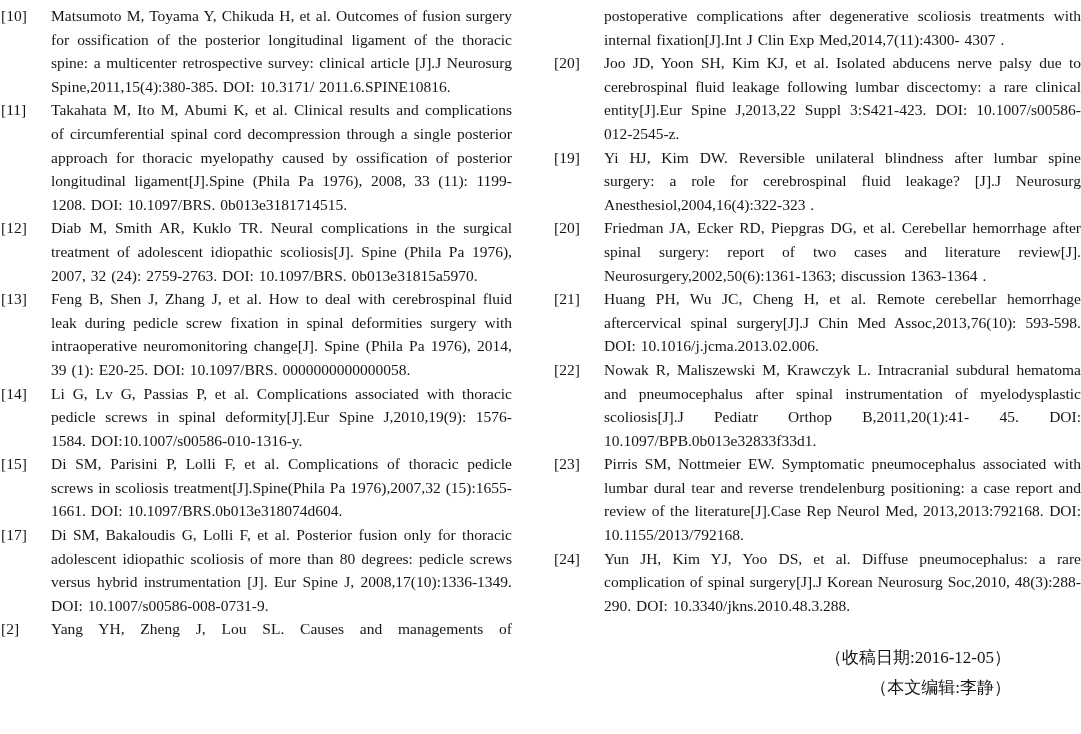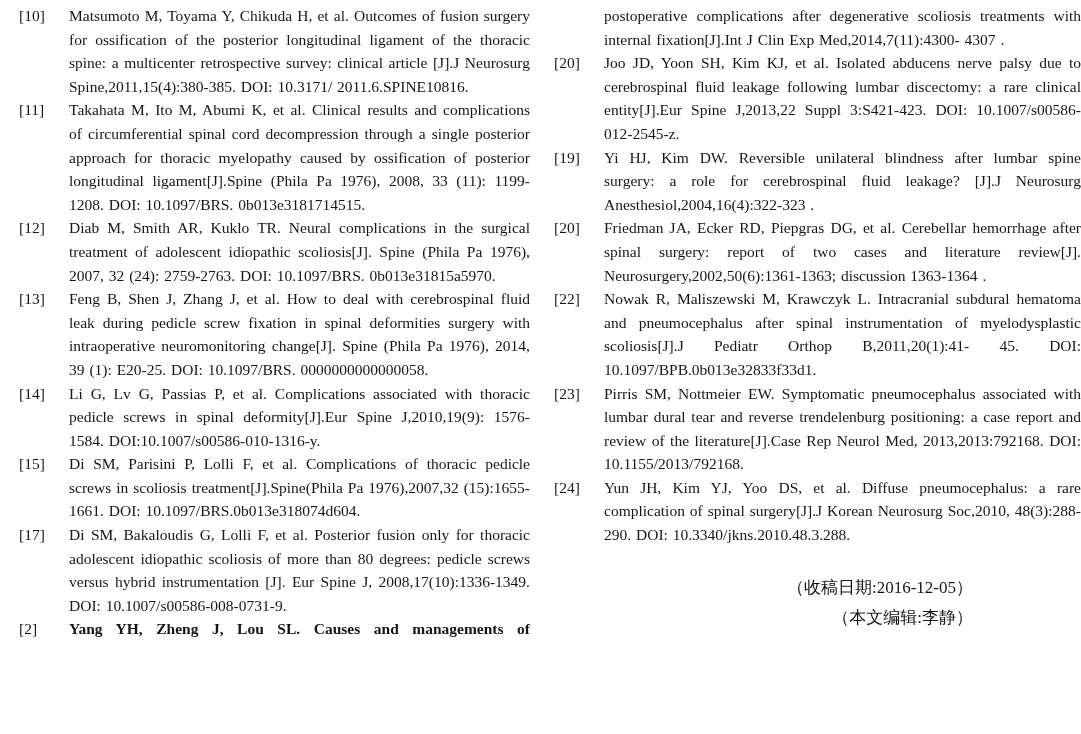--- a/index.html
+++ b/index.html
@@ -15,21 +15,21 @@
     font-family: "Liberation Serif", "DejaVu Serif", serif;
     color: #151515;
   }
   .col {
     position: absolute;
     top: 4px;
     font-size: 15.5px;
     line-height: 23.6px;
   }
   .col-left {
-    left: 19px;
+    left: 1px;
     width: 511px;
   }
   .col-right {
     left: 554px;
     width: 527px;
     font-family: Liberation Serif, serif;
   }
   .ref {
     display: flex;
     align-items: flex-start;
@@ -39,30 +39,29 @@
     width: 50px;
     white-space: nowrap;
   }
   .ref-text {
     flex: 1 1 auto;
     text-align: justify;
     word-spacing: 1px;
   }
   .force-justify {
     text-align-last: justify;
-    font-weight: bold;
   }
   .footer {
     margin-top: 26px;
     text-align: right;
     font-size: 17px;
     line-height: 30px;
   }
   .footer-line {
-    padding-right: 108px;
+    padding-right: 70px;
   }
 </style>
 </head>
 <body>
 
 <div class="col col-left">
   <div class="ref">
     <span class="ref-label">[10]</span>
     <div class="ref-text">Matsumoto M, Toyama Y, Chikuda H, et al. Outcomes of fusion surgery for ossification of the posterior longitudinal ligament of the thoracic spine: a multicenter retrospective survey: clinical article [J].J Neurosurg Spine,2011,15(4):380-385. DOI: 10.3171/ 2011.6.SPINE10816.</div>
   </div>
@@ -107,20 +106,24 @@
   </div>
   <div class="ref">
     <span class="ref-label">[19]</span>
     <div class="ref-text">Yi HJ, Kim DW. Reversible unilateral blindness after lumbar spine surgery: a role for cerebrospinal fluid leakage? [J].J Neurosurg Anesthesiol,2004,16(4):322-323 .</div>
   </div>
   <div class="ref">
     <span class="ref-label">[20]</span>
     <div class="ref-text">Friedman JA, Ecker RD, Piepgras DG, et al. Cerebellar hemorrhage after spinal surgery: report of two cases and literature review[J]. Neurosurgery,2002,50(6):1361-1363; discussion 1363-1364 .</div>
   </div>
   <div class="ref">
+    <span class="ref-label">[21]</span>
+    <div class="ref-text">Huang PH, Wu JC, Cheng H, et al. Remote cerebellar hemorrhage aftercervical spinal surgery[J].J Chin Med Assoc,2013,76(10): 593-598. DOI: 10.1016/j.jcma.2013.02.006.</div>
+  </div>
+  <div class="ref">
     <span class="ref-label">[22]</span>
     <div class="ref-text">Nowak R, Maliszewski M, Krawczyk L. Intracranial subdural hematoma and pneumocephalus after spinal instrumentation of myelodysplastic scoliosis[J].J Pediatr Orthop B,2011,20(1):41- 45. DOI: 10.1097/BPB.0b013e32833f33d1.</div>
   </div>
   <div class="ref">
     <span class="ref-label">[23]</span>
     <div class="ref-text">Pirris SM, Nottmeier EW. Symptomatic pneumocephalus associated with lumbar dural tear and reverse trendelenburg positioning: a case report and review of the literature[J].Case Rep Neurol Med, 2013,2013:792168. DOI: 10.1155/2013/792168.</div>
   </div>
   <div class="ref">
     <span class="ref-label">[24]</span>
     <div class="ref-text">Yun JH, Kim YJ, Yoo DS, et al. Diffuse pneumocephalus: a rare complication of spinal surgery[J].J Korean Neurosurg Soc,2010, 48(3):288-290. DOI: 10.3340/jkns.2010.48.3.288.</div>

